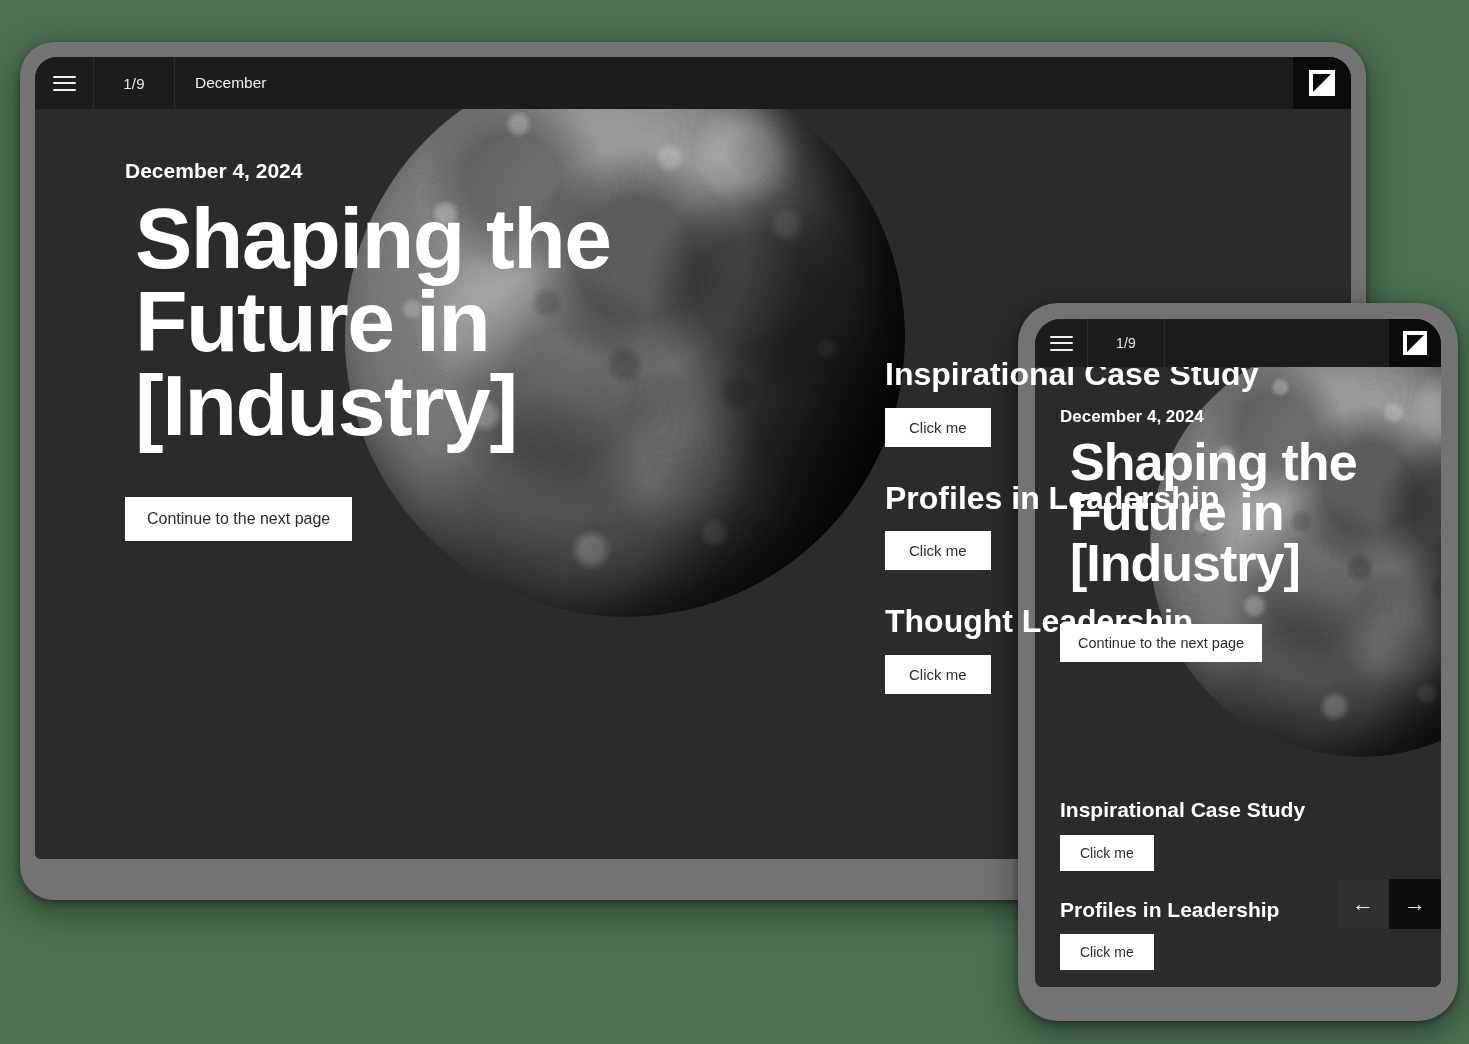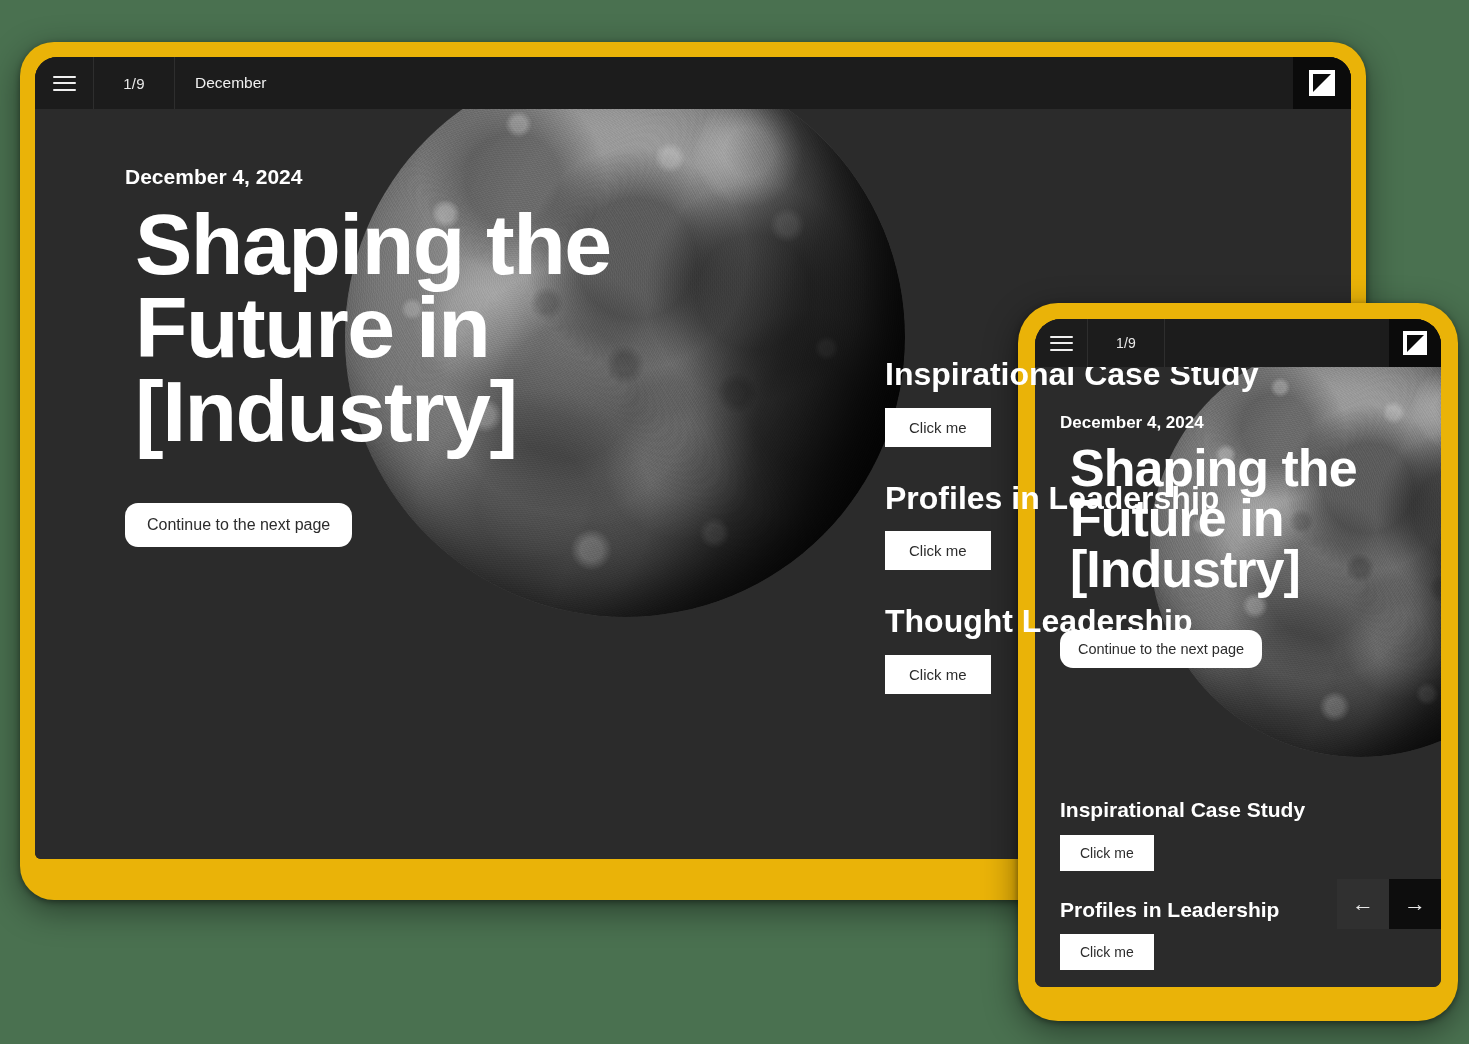--- a/index.html
+++ b/index.html
@@ -12,21 +12,21 @@
     height: 1044px;
     position: relative;
     overflow: hidden;
     font-family: "Liberation Sans", sans-serif;
     -webkit-font-smoothing: antialiased;
   }
 
   
   .device {
     position: absolute;
-    background: #eab308;
+    background: #737373;
     box-shadow: 0 10px 34px rgba(0,0,0,0.45), 0 2px 6px rgba(0,0,0,0.4);
   }
   .device .screen {
     position: absolute;
     overflow: hidden;
     background: #2b2b2b;
   }
 
   #desktop-device {
     left: 20px;
@@ -173,42 +173,42 @@
 
   
   .hero {
     position: absolute;
     z-index: 4;
   }
   #desktop-hero { left: 90px; top: 90px; width: 520px; }
   .hero-date {
     color: #ffffff;
     font-weight: bold;
-    margin: 18px 0 14px 0;
+    margin: 12px 0 14px 0;
   }
   #desktop-hero .hero-date { font-size: 21px; }
   .hero-title {
     color: #ffffff;
     font-weight: bold;
     margin: 10px;
     line-height: 0.97;
     letter-spacing: -1.5px;
   }
   #desktop-hero .hero-title { font-size: 86px; }
 
   .btn {
     display: inline-block;
     background: #ffffff;
     color: #2c2c2c;
     border: none;
     font-family: "Liberation Sans", sans-serif;
     cursor: pointer;
     text-align: right;
   }
-  .btn-primary { font-size: 16px; padding: 13px 22px; border-radius: 13px; }
+  .btn-primary { font-size: 16px; padding: 13px 22px; }
   #desktop-hero .btn-primary { margin-top: 40px; }
 
   
   .sections { position: absolute; z-index: 3; }
   #desktop-sections { left: 850px; top: 300px; width: 420px; }
   .section-item { margin-bottom: 34px; }
   .section-title {
     color: #ffffff;
     font-weight: bold;
     margin: 0 0 16px 0;

